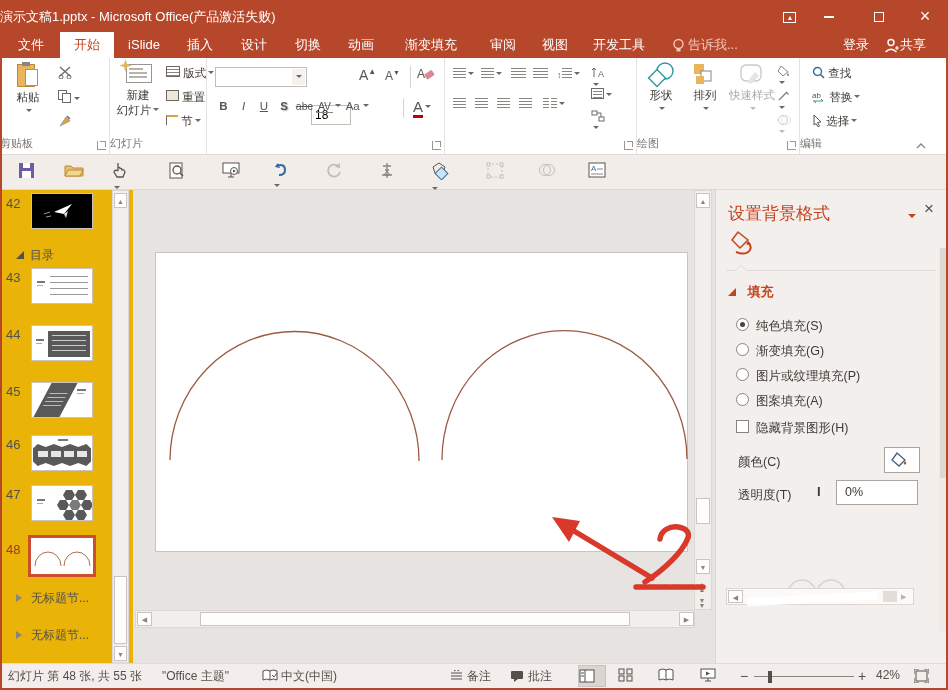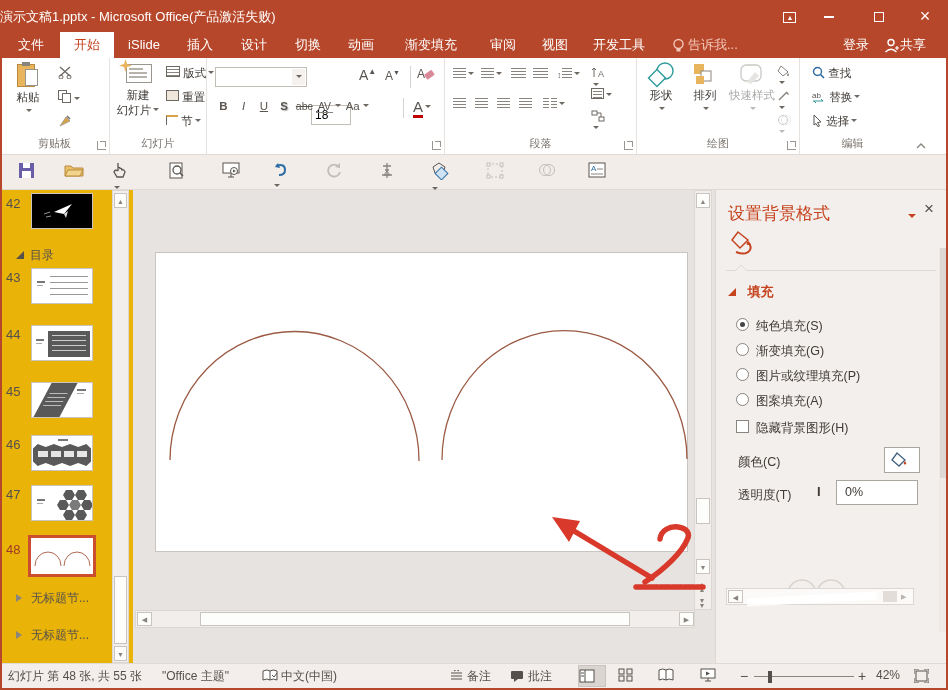--- a/index.html
+++ b/index.html
@@ -9,21 +9,21 @@
   
   .titlebar{position:absolute;left:0;top:0;width:948px;height:32px;background:#B7472A;color:#fff;}
   .title{position:absolute;left:0;right:0;top:8px;text-align:left;font-size:13px;color:#fff;}
   .wbtn{position:absolute;top:0;height:32px;width:34px;color:#fff;text-align:center;line-height:32px;font-size:14px;}
   .tabrow{position:absolute;left:0;top:32px;width:948px;height:26px;background:#B7472A;}
   .tab{position:absolute;top:0;height:26px;line-height:26px;color:#fff;font-size:13px;text-align:center;}
   .tab.act{background:#fff;color:#C5441F;}
   
   .ribbon{position:absolute;left:0;top:58px;width:948px;height:97px;background:#fff;border-bottom:1px solid #E0DBD6;}
   .rgroup{position:absolute;top:0;height:96px;border-right:1px solid #E7E2DD;}
-  .rlabel{position:absolute;bottom:3px;left:0;right:0;text-align:center;font-size:11px;color:#7A746E;}
+  .rlabel{position:absolute;bottom:3px;left:0;right:0;text-align:left;font-size:11px;color:#7A746E;}
   .launcher{position:absolute;right:3px;bottom:4px;width:9px;height:9px;border-left:1px solid #9B958F;border-bottom:1px solid #9B958F;}
   .launcher:after{content:"";position:absolute;left:2px;bottom:2px;width:5px;height:5px;border-right:1px solid #9B958F;border-top:1px solid #9B958F;}
   .bigbtn{position:absolute;top:4px;text-align:center;font-size:11.5px;color:#3F3A36;}
   .mini{position:absolute;font-size:11.5px;color:#3F3A36;white-space:nowrap;}
   .dda{display:inline-block;width:0;height:0;border:3px solid transparent;border-top-color:#6E6862;vertical-align:middle;margin-left:2px;}
   .combob{position:absolute;height:20px;background:#fff;border:1px solid #C3BDB7;font-size:12px;color:#444;}
   .combob .ar{position:absolute;right:1px;top:1px;bottom:1px;width:13px;background:#F4F1EE;text-align:center;line-height:16px;}
   .fbtn{display:inline-block;min-width:17px;text-align:center;color:#5A5550;}
   .ln{display:inline-block;width:13px;height:10px;background:repeating-linear-gradient(#8A847E 0 1px,transparent 1px 3px);}
   .disab{opacity:.45;}
@@ -192,21 +192,20 @@
       <span class="mini" style="left:146px;top:52px;"><svg width="14" height="12">
             <rect x="1" y="1" width="5" height="4" fill="none" stroke="#6E6862"></rect>
             <rect x="8" y="7" width="5" height="4" fill="none" stroke="#6E6862"></rect>
             <path d="M6 3 H10 V7" stroke="#6E6862" fill="none"></path>
           </svg><i class="dda"></i></span>
       <span class="mini" style="left:8px;top:40px;"><span class="ln"></span></span>
       <span class="mini" style="left:30px;top:40px;"><span class="ln"></span></span>
       <span class="mini" style="left:52px;top:40px;"><span class="ln"></span></span>
       <span class="mini" style="left:74px;top:40px;"><span class="ln"></span></span>
       <span class="mini" style="left:98px;top:40px;"><span class="ln" style="width:6px;"></span><span class="ln" style="width:6px;margin-left:2px;"></span><i class="dda"></i></span>
-      <div class="rlabel">段落</div>
       <div class="launcher"></div>
     </div>
 
     <div class="rgroup" style="left:800px;width:105px;border-right:none;">
       <span class="mini" style="left:12px;top:8px;"><svg width="13" height="13" style="display:inline;vertical-align:-2px;">
             <circle cx="5.5" cy="5.5" r="4" fill="none" stroke="#2E6DA4" stroke-width="1.4"></circle>
             <path d="M8.5 8.5 L12 12" stroke="#2E6DA4" stroke-width="1.6"></path>
           </svg> <span>查找</span></span>
       <span class="mini" style="left:12px;top:32px;"><svg width="14" height="13" style="display:inline;vertical-align:-2px;">
             <text x="0" y="8" font-size="8" fill="#5A5550">ab</text>

